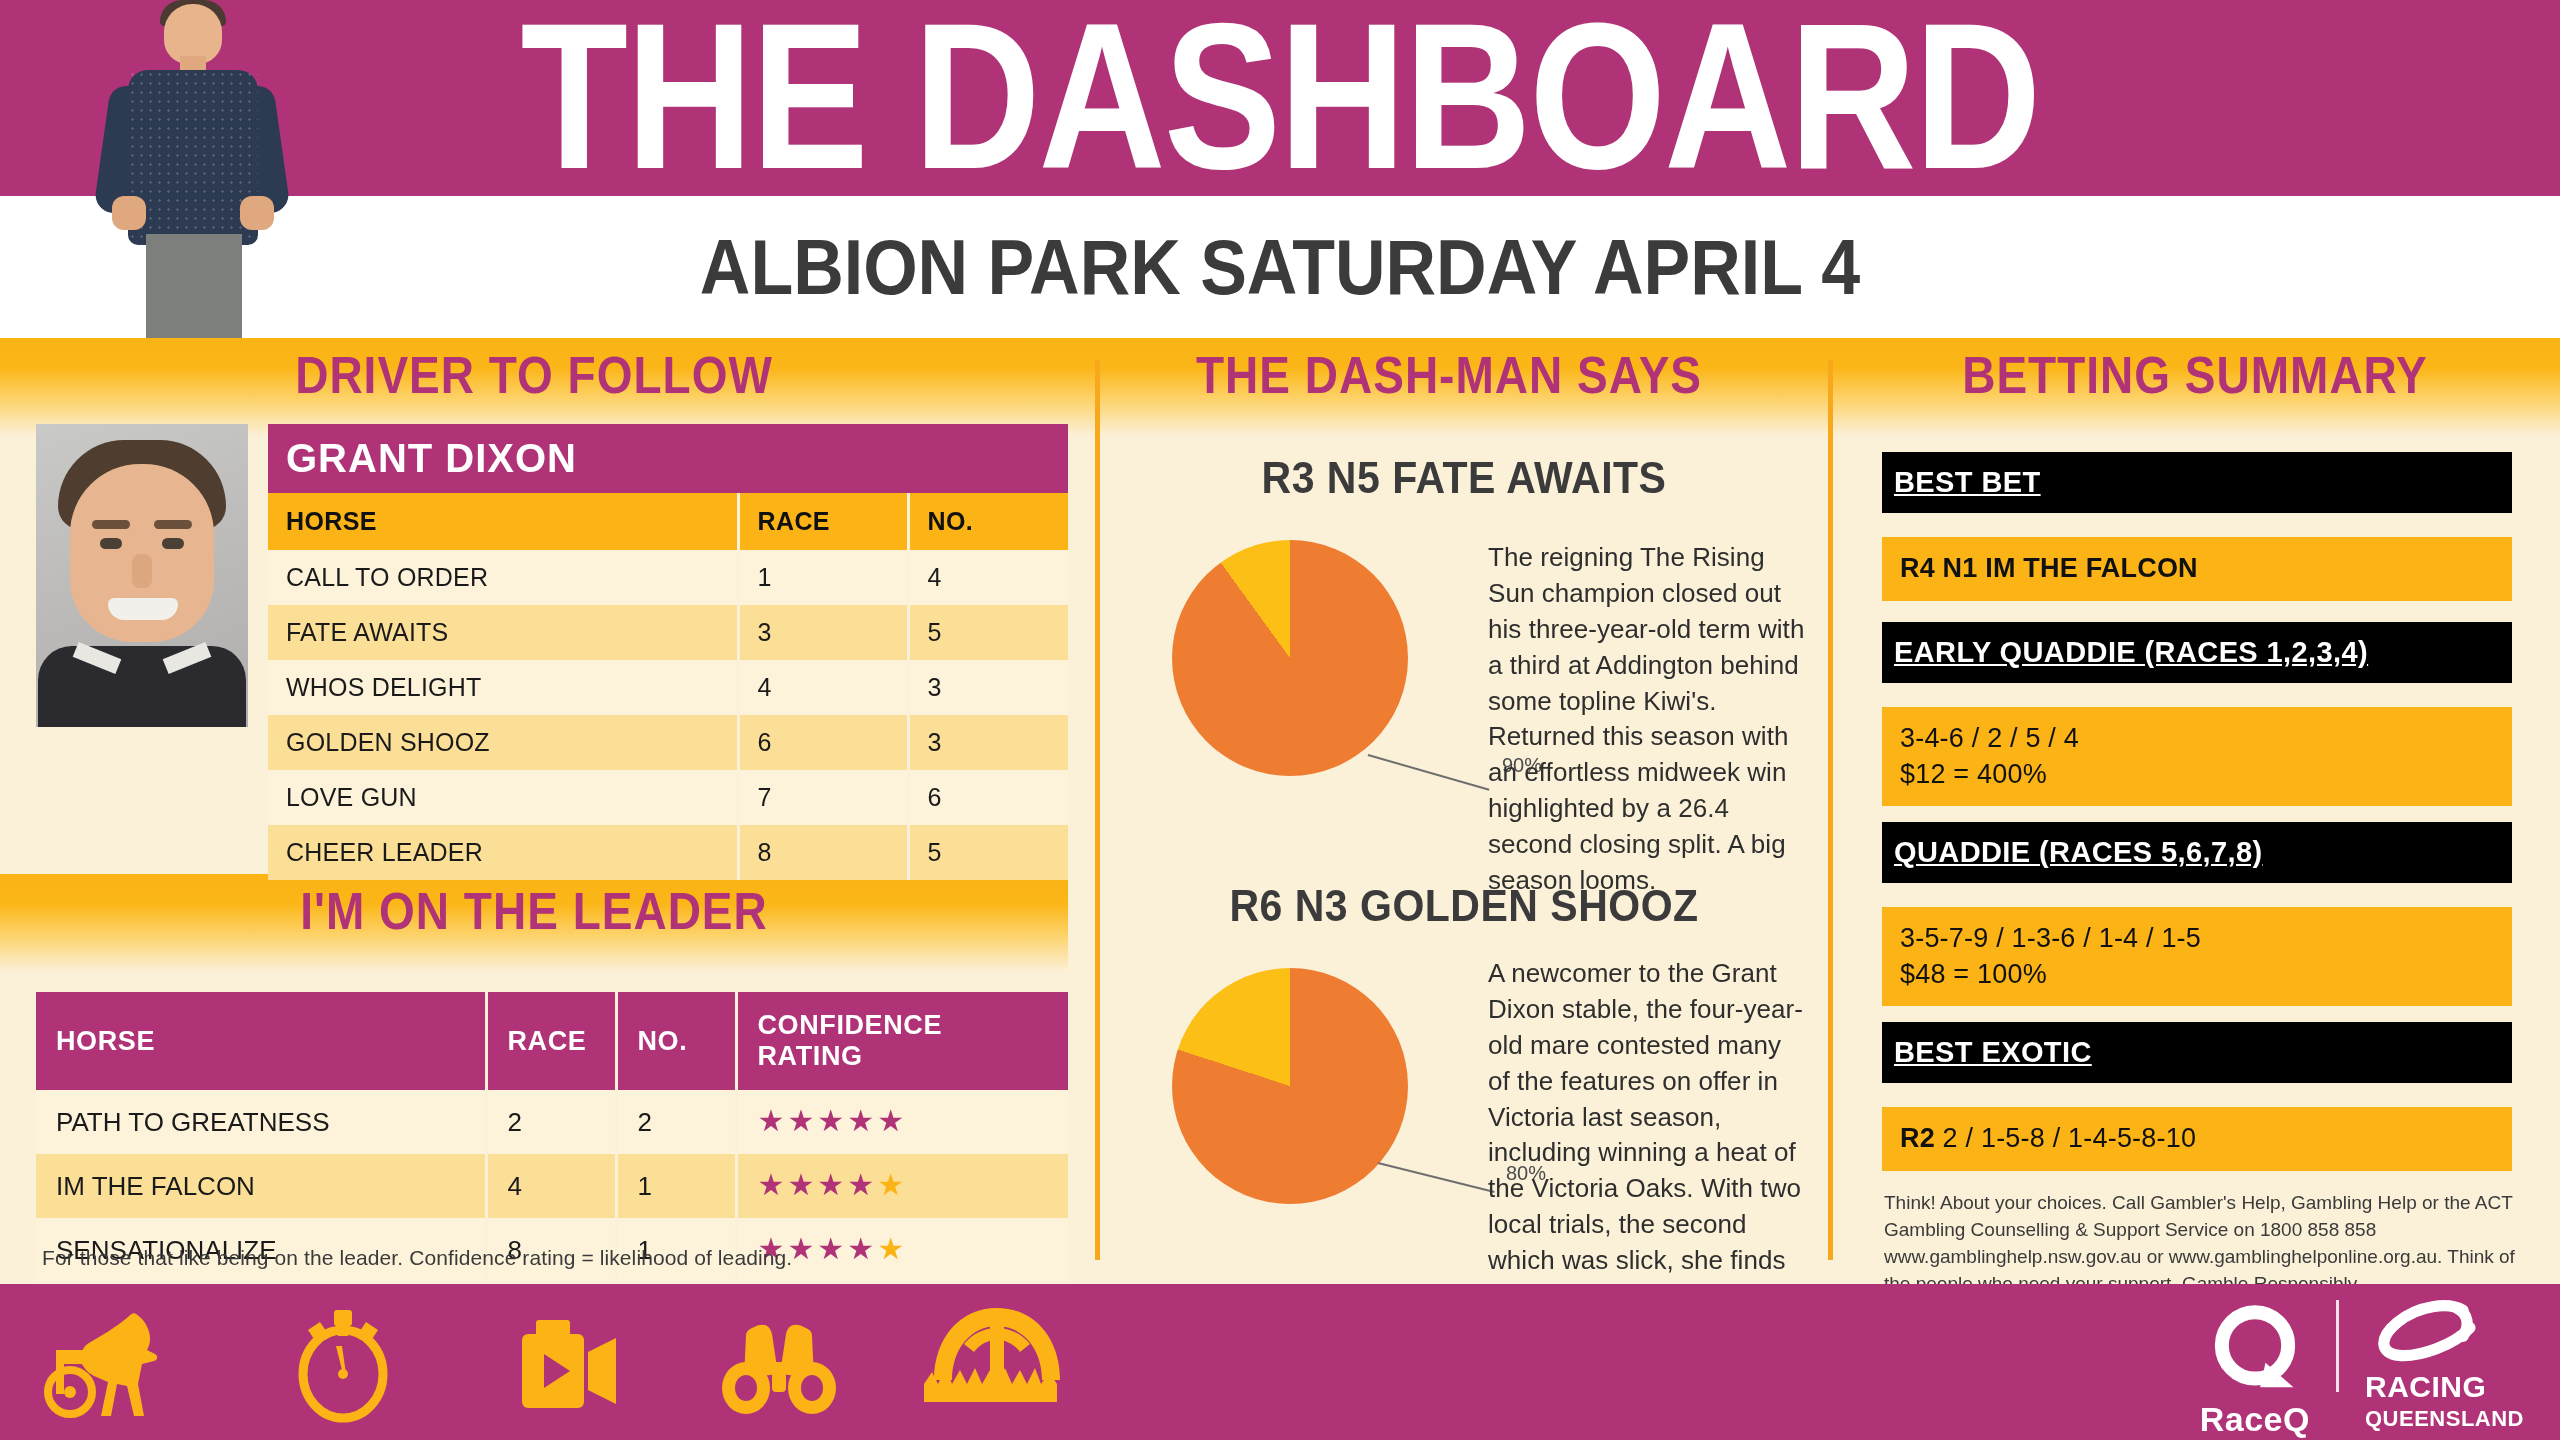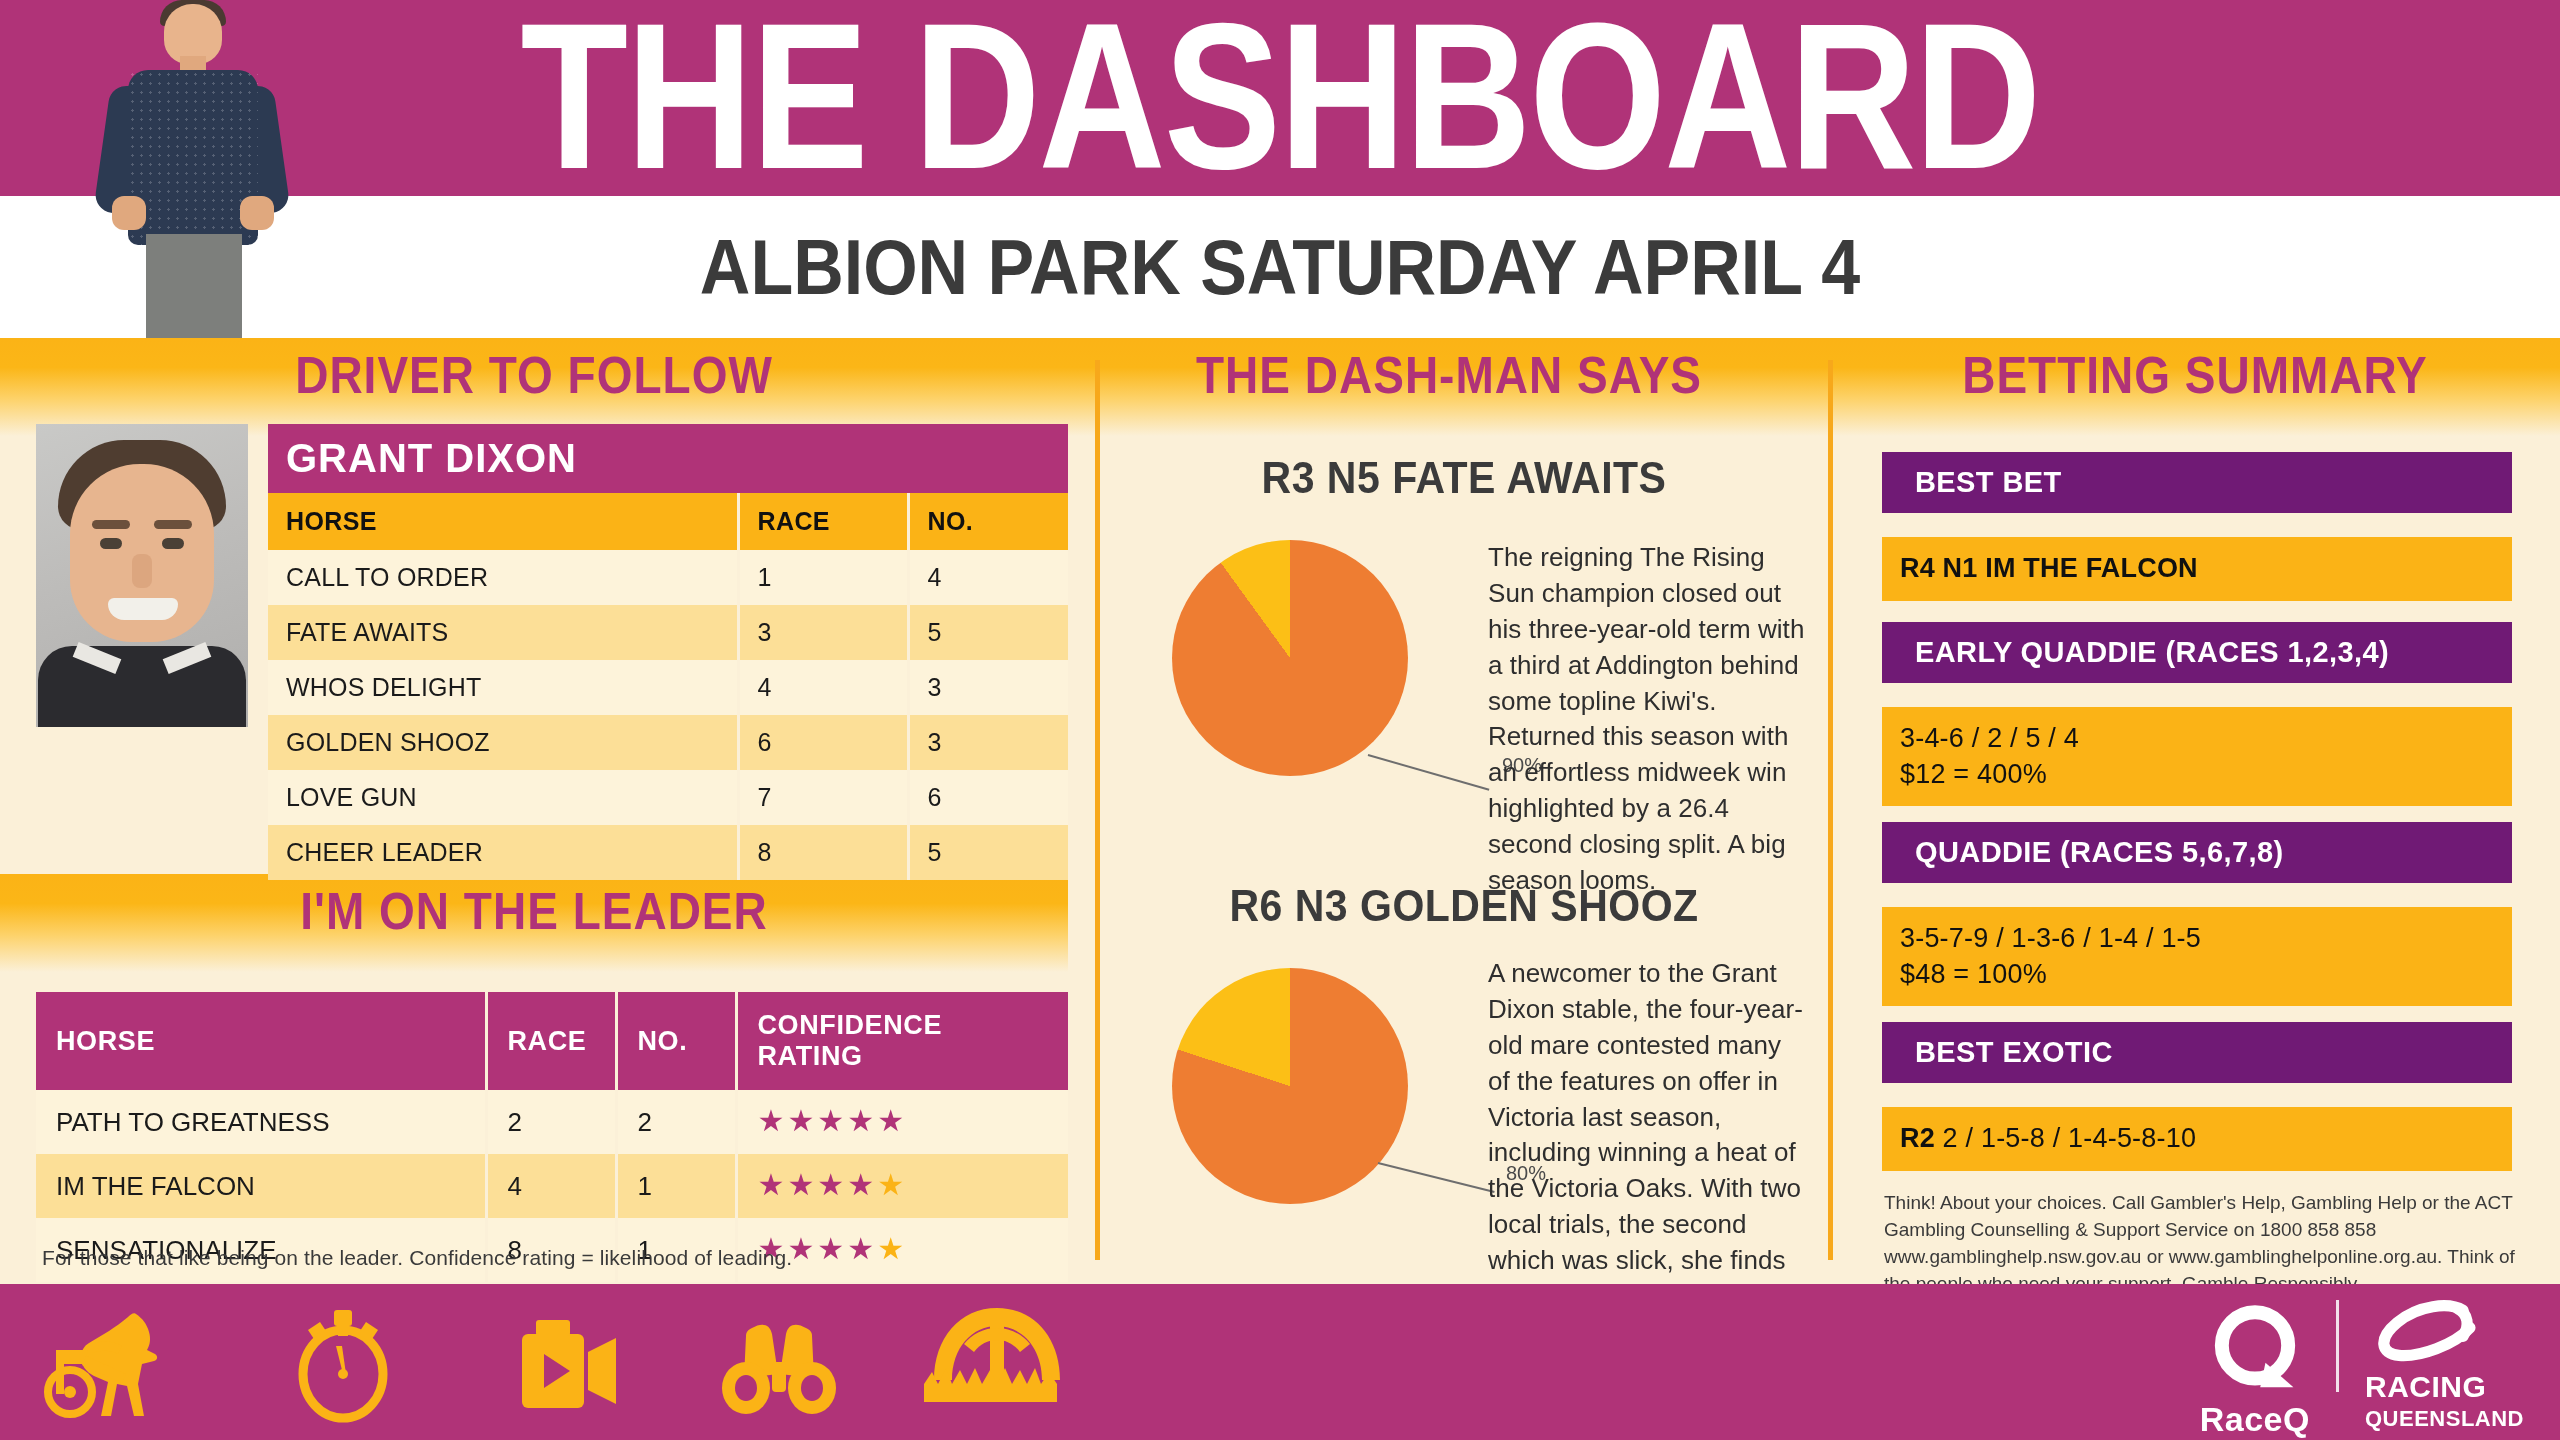--- a/index.html
+++ b/index.html
@@ -133,22 +133,22 @@
     position:absolute; color:#4A4A4A; font-size:20px; white-space:nowrap;
   }
   .leader-line { position:absolute; height:2px; background:#6E6E6E; transform-origin:left center; }
   .dash-body {
     position:absolute; color:#2E2E2E; font-size:26px; line-height:1.38; letter-spacing:.05px;
   }
 
   
   .bet-row { position:absolute; left:1882px; width:630px; }
   .bet-head {
-    background:#701a75; color:#ffffff; font-weight:bold;
-    font-size:29px; letter-spacing:.4px; padding:14px 33px;
+    background:#000000; color:#ffffff; font-weight:bold;
+    font-size:29px; letter-spacing:.4px; padding:14px 12px;text-decoration:underline;
   }
   .bet-val {
     background:#FBB316; color:#111111; font-size:27px;
     padding:14px 18px; letter-spacing:.2px; line-height:1.32;
   }
   .bet-val.bold { font-weight:bold; }
   .bet-val .pre { font-weight:bold; }
   .disclaimer {
     position:absolute; left:1884px; top:1128px; width:640px;
     color:#3A3A3A; font-size:19px; line-height:1.42;

